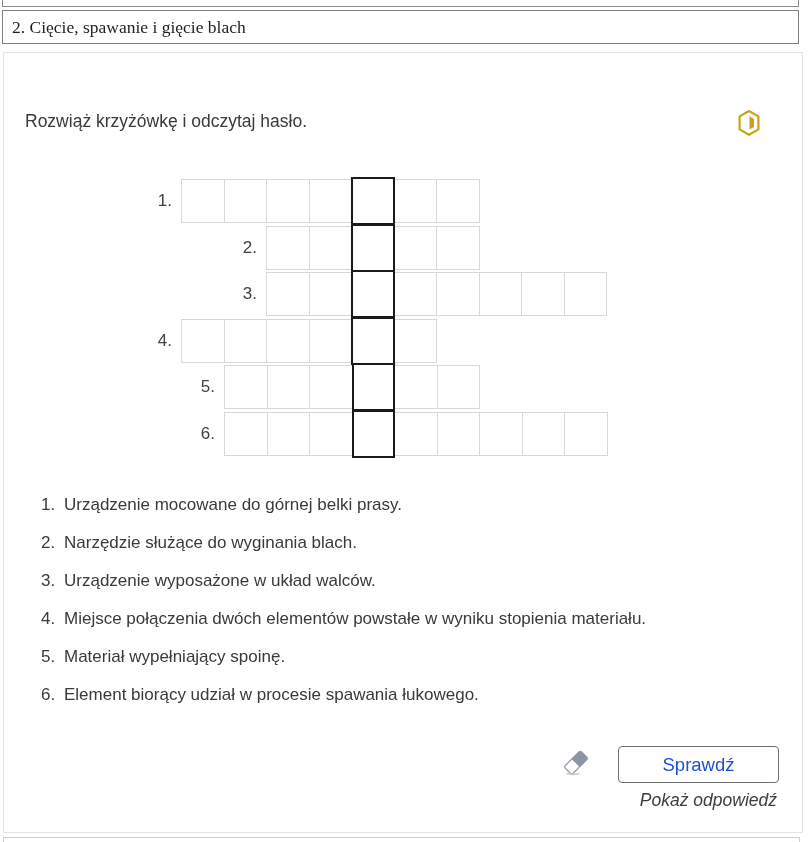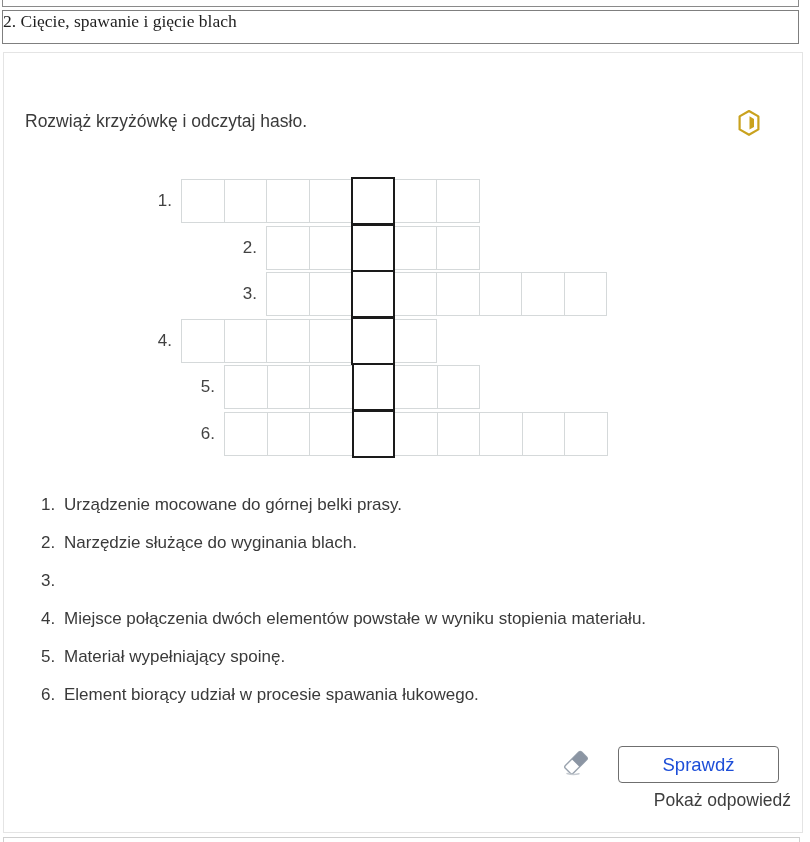--- a/index.html
+++ b/index.html
@@ -13,22 +13,22 @@
   *{box-sizing:border-box;margin:0;padding:0;}
   html,body{width:810px;height:842px;overflow:hidden;background:#ffffff;}
   body{position:relative;font-family:"Liberation Sans",sans-serif;color:var(--text);}
 
   
   .prev-sliver{position:absolute;left:2px;top:-36px;width:797px;height:43px;
     border:1px solid #8a8a8a;background:#fff;}
 
   
   .section-header{position:absolute;left:2px;top:10px;width:797px;height:34px;
-    border:1px solid var(--header-border);background:#fff;display:flex;align-items:flex-start;
-    font-family:"Liberation Serif",serif;font-size:17.5px;color:#1e1e1e;
+    border:1px solid var(--header-border);background:#fff;display:flex;align-items:center;
+    padding-left:9px;font-family:"Liberation Serif",serif;font-size:17.5px;color:#1e1e1e;
     cursor:pointer;}
 
   
   .panel{position:absolute;left:3px;top:52px;width:800px;height:781px;
     border:1px solid var(--panel-border);background:#fff;}
 
   .instruction{position:absolute;left:21px;top:57px;font-size:17.5px;line-height:22px;color:var(--text);}
 
   .badge{position:absolute;left:733px;top:56px;width:24px;height:28px;}
 
@@ -46,22 +46,22 @@
   .clues{position:absolute;left:0;top:441px;width:100%;list-style:none;}
   .clue{position:relative;height:38px;padding-left:60px;font-size:17px;line-height:21px;color:var(--text);}
   .clue .num{position:absolute;left:37px;top:0;}
 
   
   .eraser-btn{position:absolute;left:557px;top:696px;width:30px;height:30px;background:none;
     border:none;cursor:pointer;padding:0;}
   .check-btn{position:absolute;left:614px;top:693px;width:161px;height:37px;background:#fff;
     border:1px solid #6f6f6f;border-radius:4px;font-family:"Liberation Sans",sans-serif;
     font-size:18.5px;color:#1d4ed8;cursor:pointer;}
-  .show-answer{position:absolute;right:11px;top:737px;font-size:17.5px;color:#3d3d3d;
-    text-decoration:none;cursor:pointer;white-space:nowrap;}
+  .show-answer{position:absolute;right:25px;top:737px;font-size:17.5px;color:#3d3d3d;
+    text-decoration:none;cursor:pointer;white-space:nowrap;font-style:italic;}
 
   
   .next-sliver{position:absolute;left:3px;top:837px;width:797px;height:30px;
     border:1px solid #cfcfcf;background:#fff;}
 </style>
 </head>
 <body>
 
 <div class="prev-sliver"></div>
 
@@ -138,21 +138,21 @@
         <input class="cell" maxlength="1" style="">
         <input class="cell" maxlength="1" style="">
         <input class="cell" maxlength="1" style="">
         <input class="cell" maxlength="1" style="">
       </div>
     </div>
 
   <ol class="clues" id="clues">
       <li class="clue"><span class="num">1.</span><span>Urządzenie mocowane do górnej belki prasy.</span></li>
       <li class="clue"><span class="num">2.</span><span>Narzędzie służące do wyginania blach.</span></li>
-      <li class="clue"><span class="num">3.</span></li>
+      <li class="clue"><span class="num">3.</span><span>Urządzenie wyposażone w układ walców.</span></li>
       <li class="clue"><span class="num">4.</span><span>Miejsce połączenia dwóch elementów powstałe w wyniku stopienia materiału.</span></li>
       <li class="clue"><span class="num">5.</span><span>Materiał wypełniający spoinę.</span></li>
       <li class="clue"><span class="num">6.</span><span>Element biorący udział w procesie spawania łukowego.</span></li>
     </ol>
 
   <button class="eraser-btn" title="">
     <svg width="28" height="28" viewBox="0 0 28 28" aria-hidden="true">
       <g transform="rotate(-45 14 13)">
         <rect x="2" y="8" width="23" height="11" rx="2" fill="#ffffff" stroke="#9aa3ae" stroke-width="1.4"></rect>
         <path d="M13,8 H23 a2,2 0 0 1 2,2 v7 a2,2 0 0 1 -2,2 H13 Z" fill="#8b95a3"></path>

